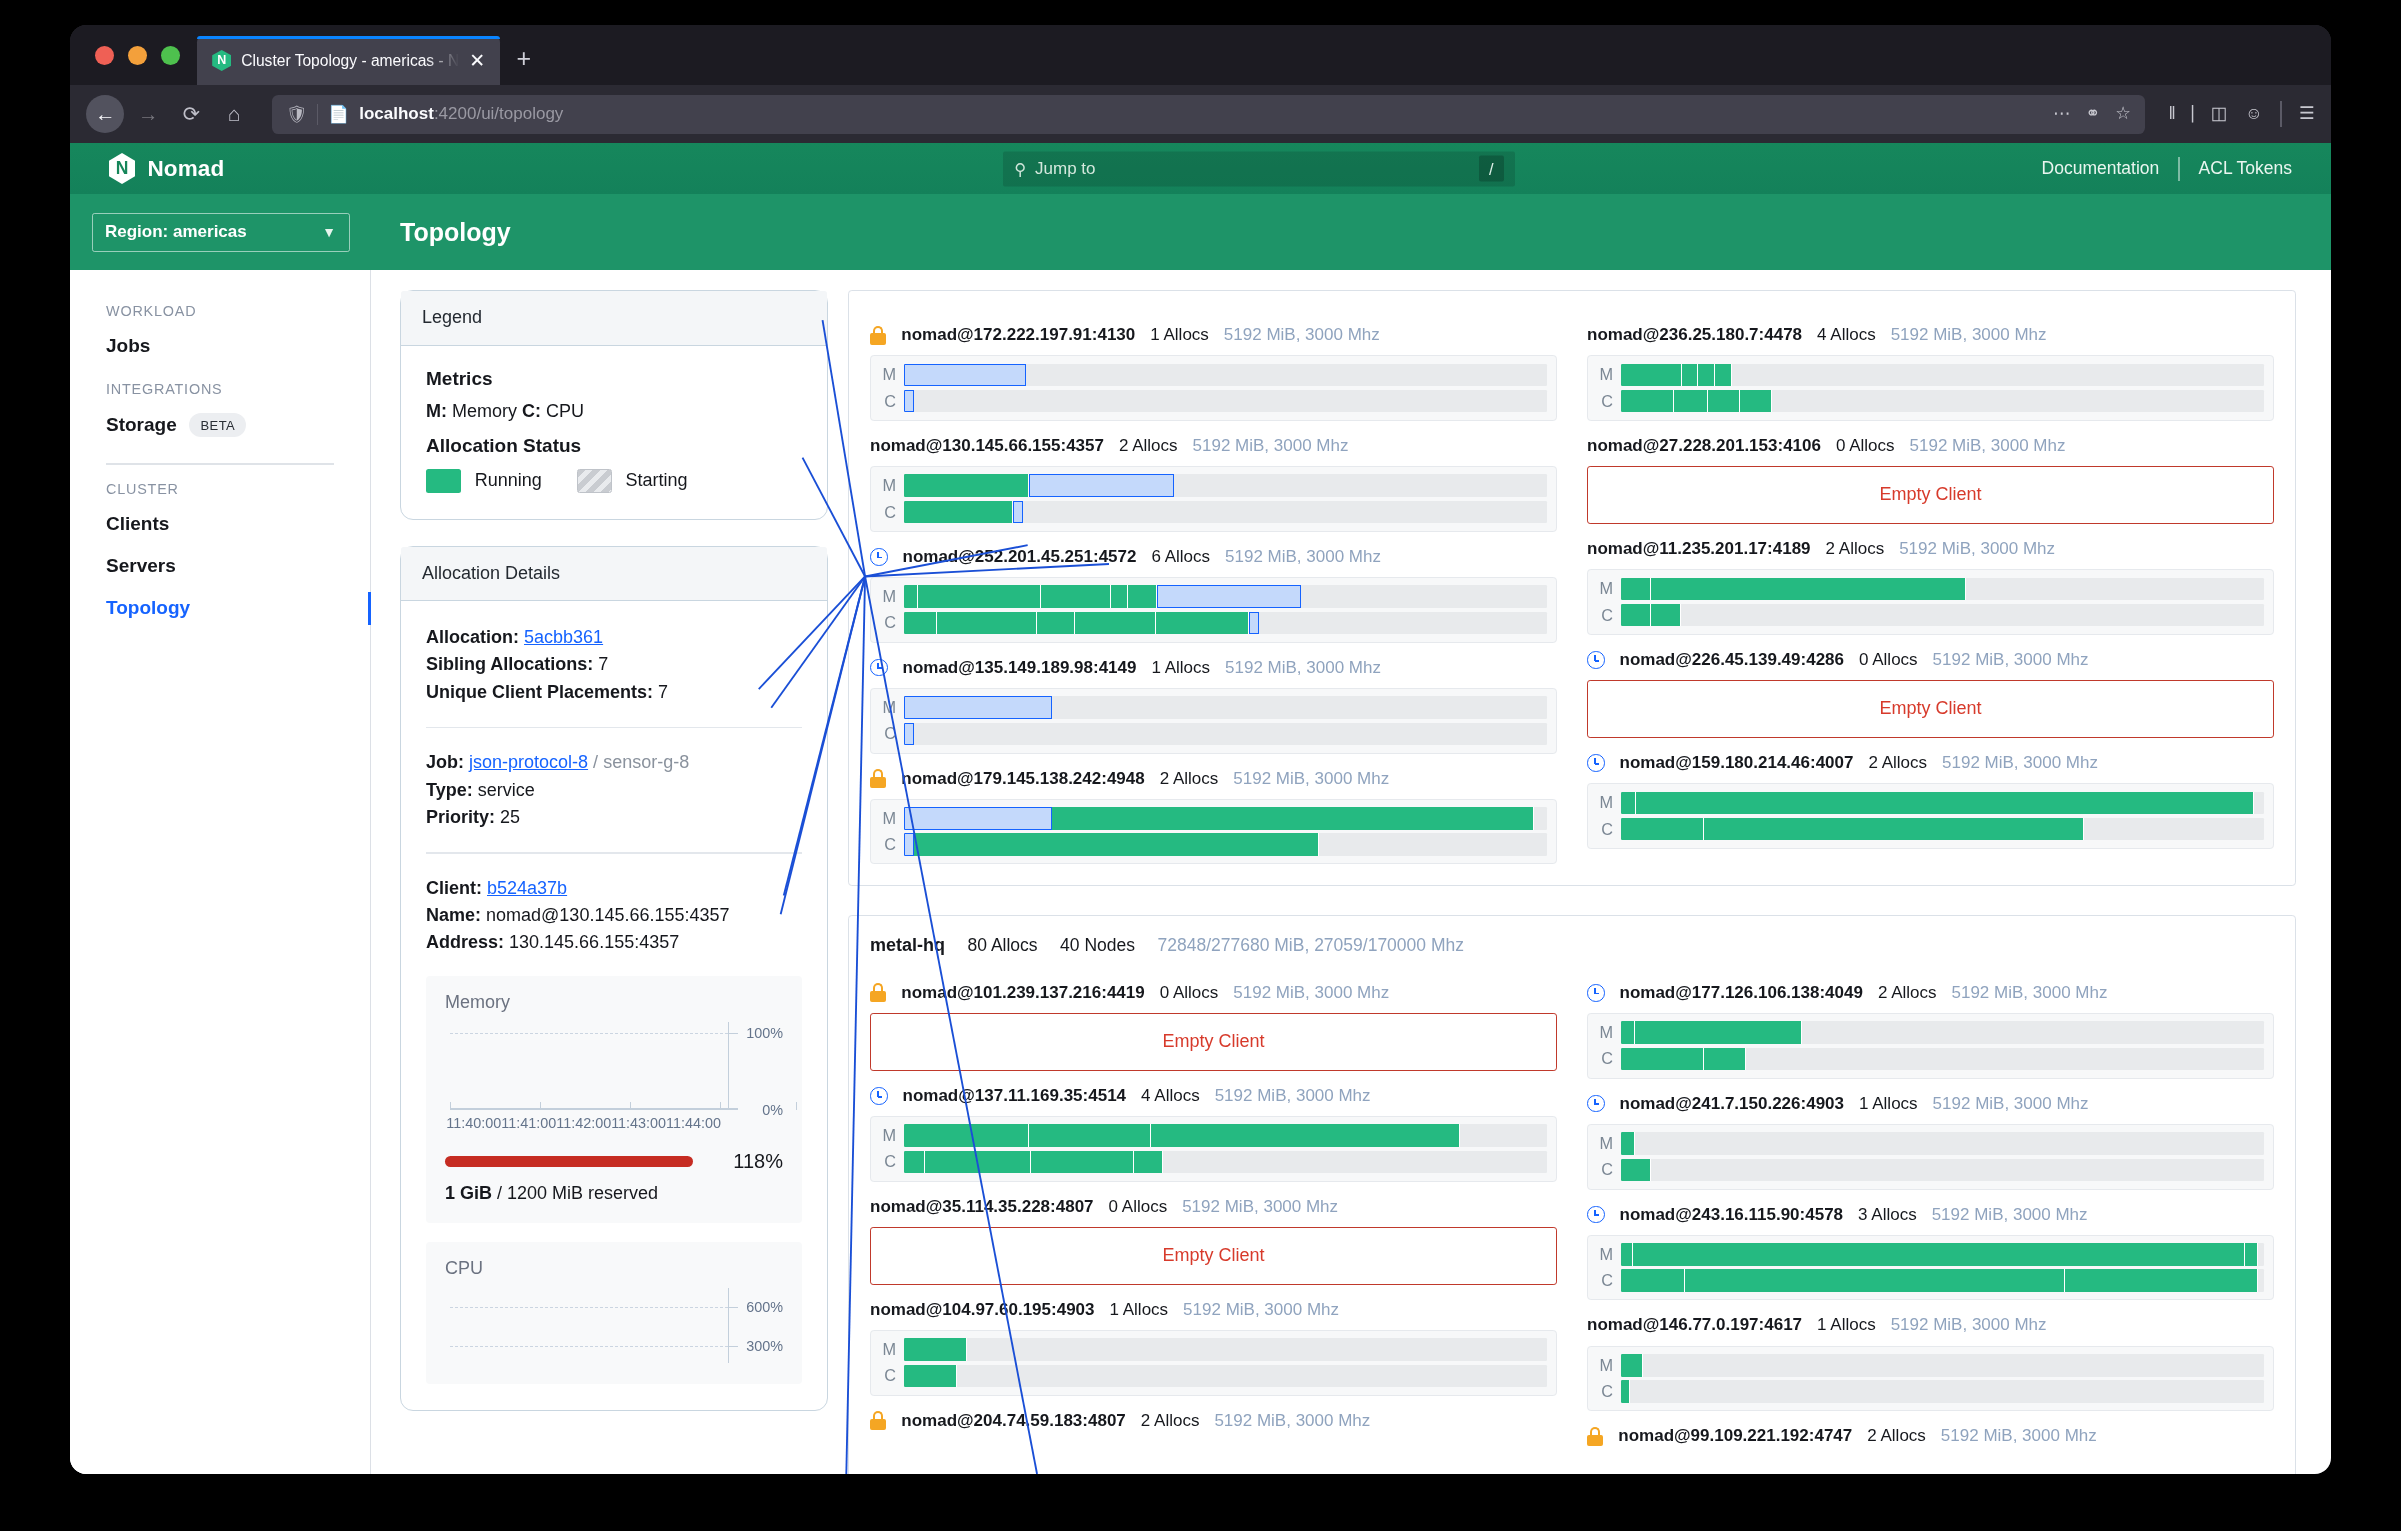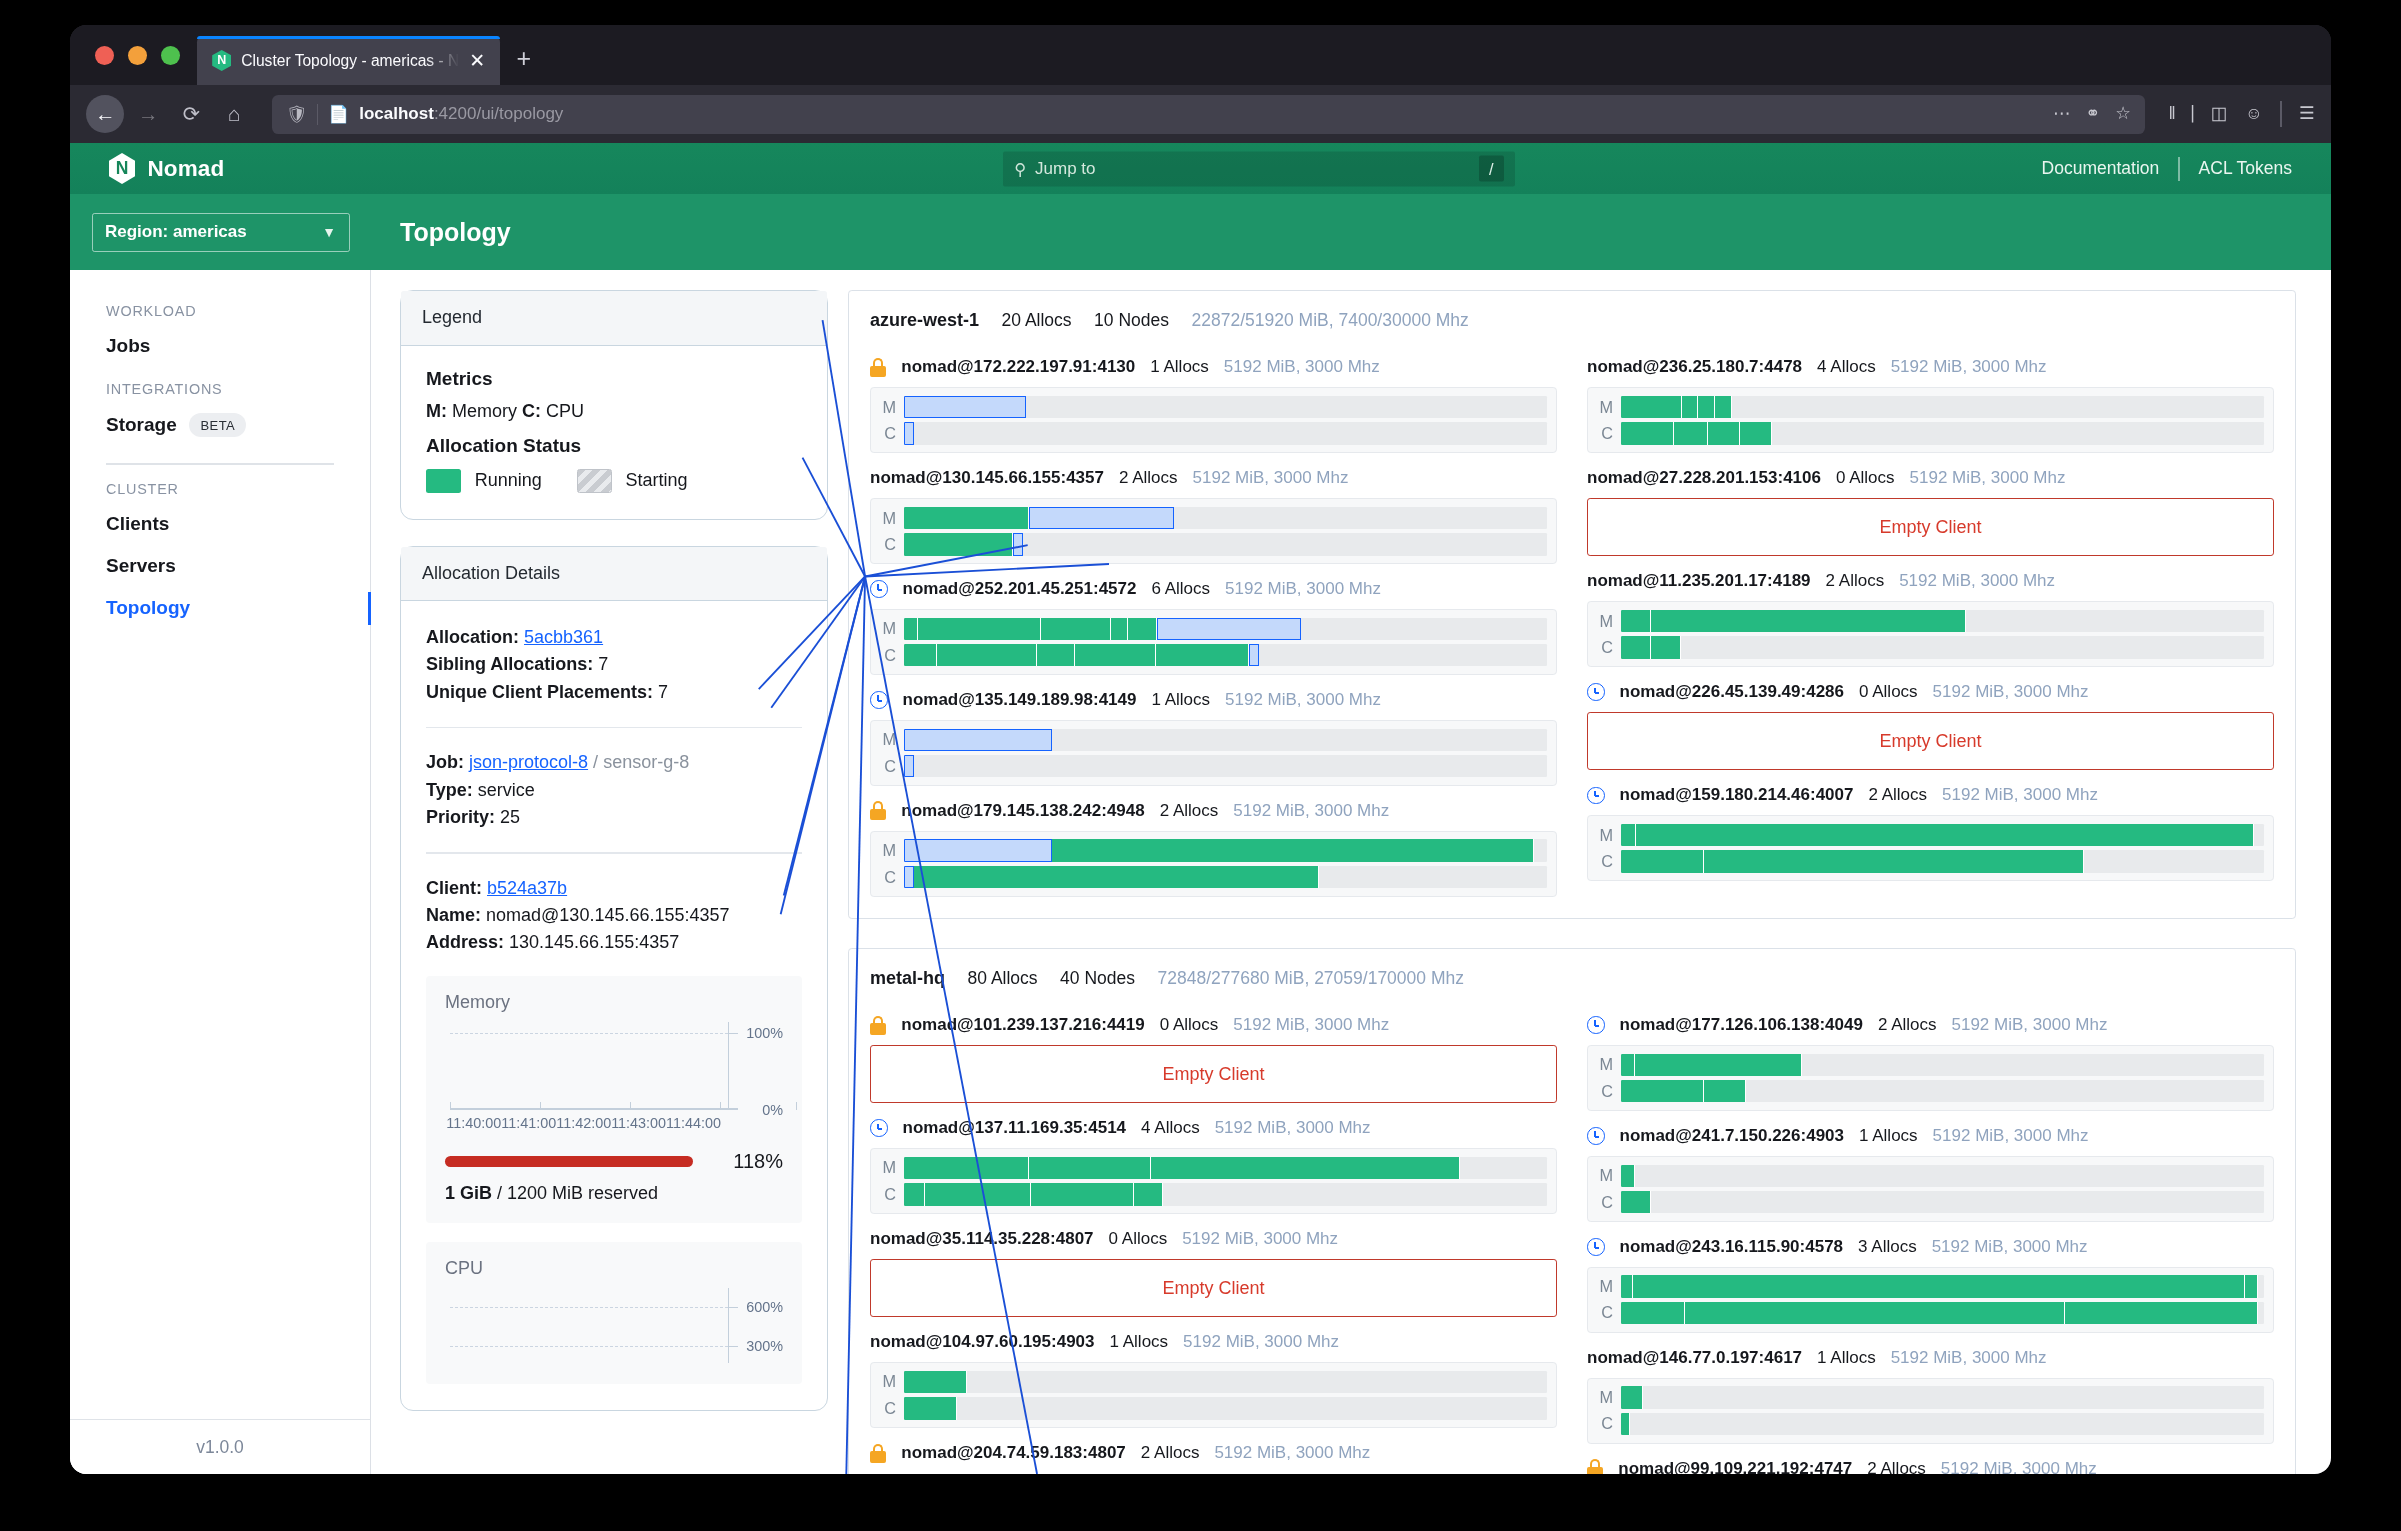--- a/index.html
+++ b/index.html
@@ -467,21 +467,20 @@
         <div class="nav-item">
           <span>Clients</span>
         </div>
         <div class="nav-item">
           <span>Servers</span>
         </div>
         <div class="nav-item active">
           <span>Topology</span>
         </div>
 
-        <div class="version">v1.0.0</div>
       </div>
 
       <div class="main">
 
         <div class="left-col">
 
           <div class="card">
             <div class="card-head">Legend</div>
             <div class="card-body">
               <div class="lg-h">Metrics</div>
@@ -598,26 +597,20 @@
                 </div>
               </div>
 
             </div>
           </div>
         </div>
 
         <div class="right-col">
           <div id="dc-container">
               <div class="dc-panel">
-                <div class="dc-head">
-                  <div class="dc-name">azure-west-1</div>
-                  <div class="dc-stat">20 Allocs</div>
-                  <div class="dc-stat">10 Nodes</div>
-                  <div class="dc-res">22872/51920 MiB, 7400/30000 Mhz</div>
-                </div>
                 <div class="node-grid">
                   <div class="node-col">
                     <div class="node-head">
                       <span class="icon-lock">
                         <span class="shackle"></span>
                         <span class="bodyl"></span>
                       </span>
                       <div class="node-name">nomad@172.222.197.91:4130</div>
                       <div class="node-allocs">1 Allocs</div>
                       <div class="node-res">5192 MiB, 3000 Mhz</div>

